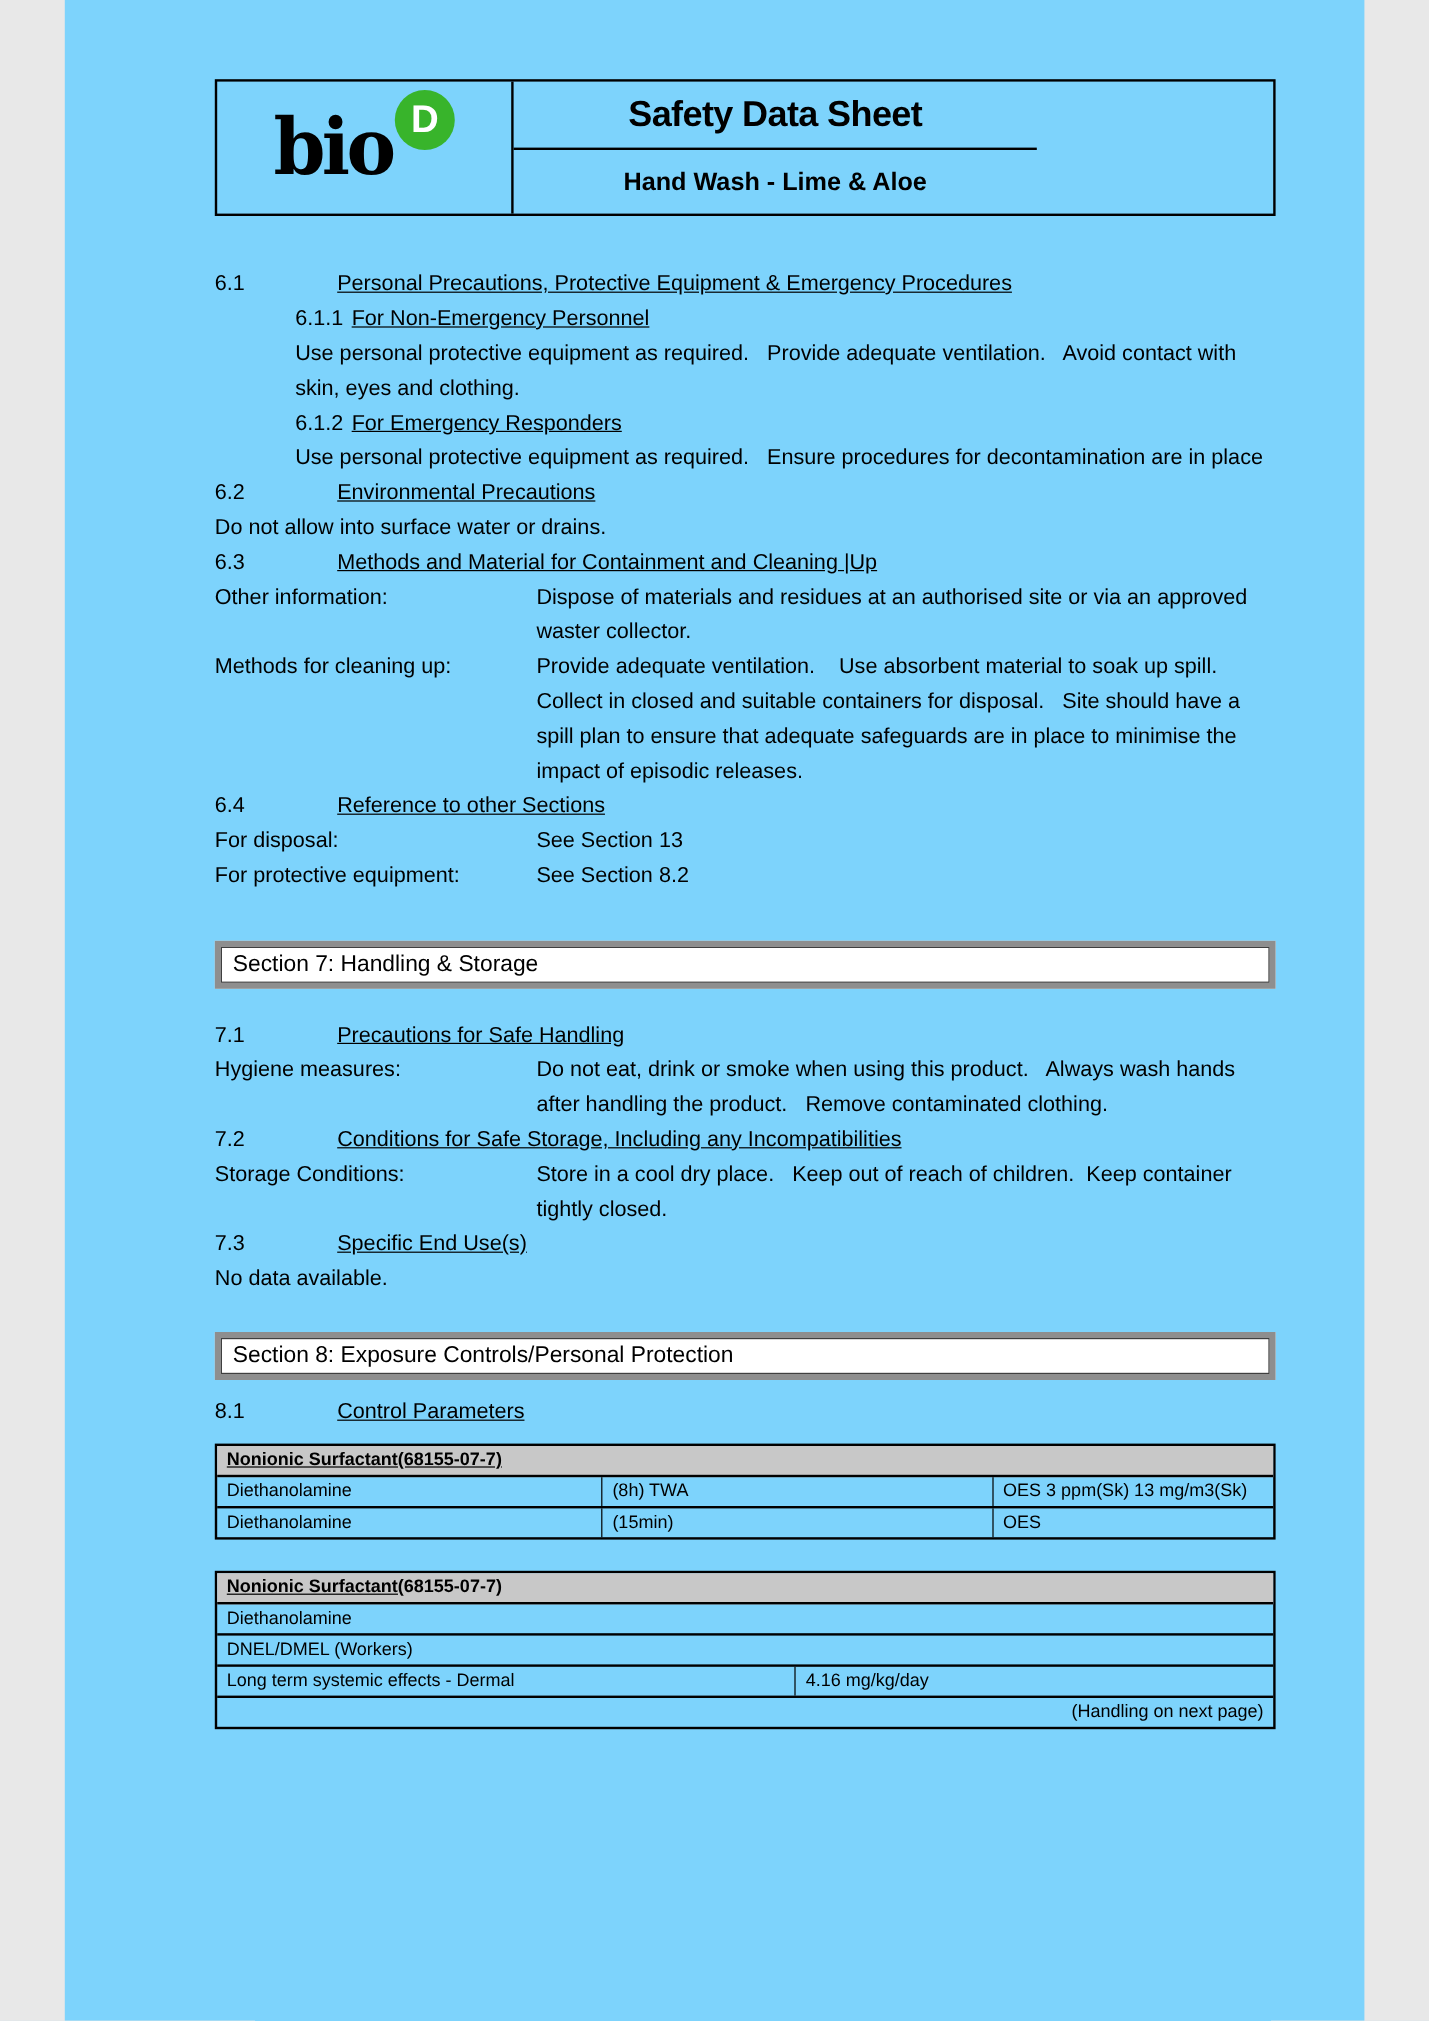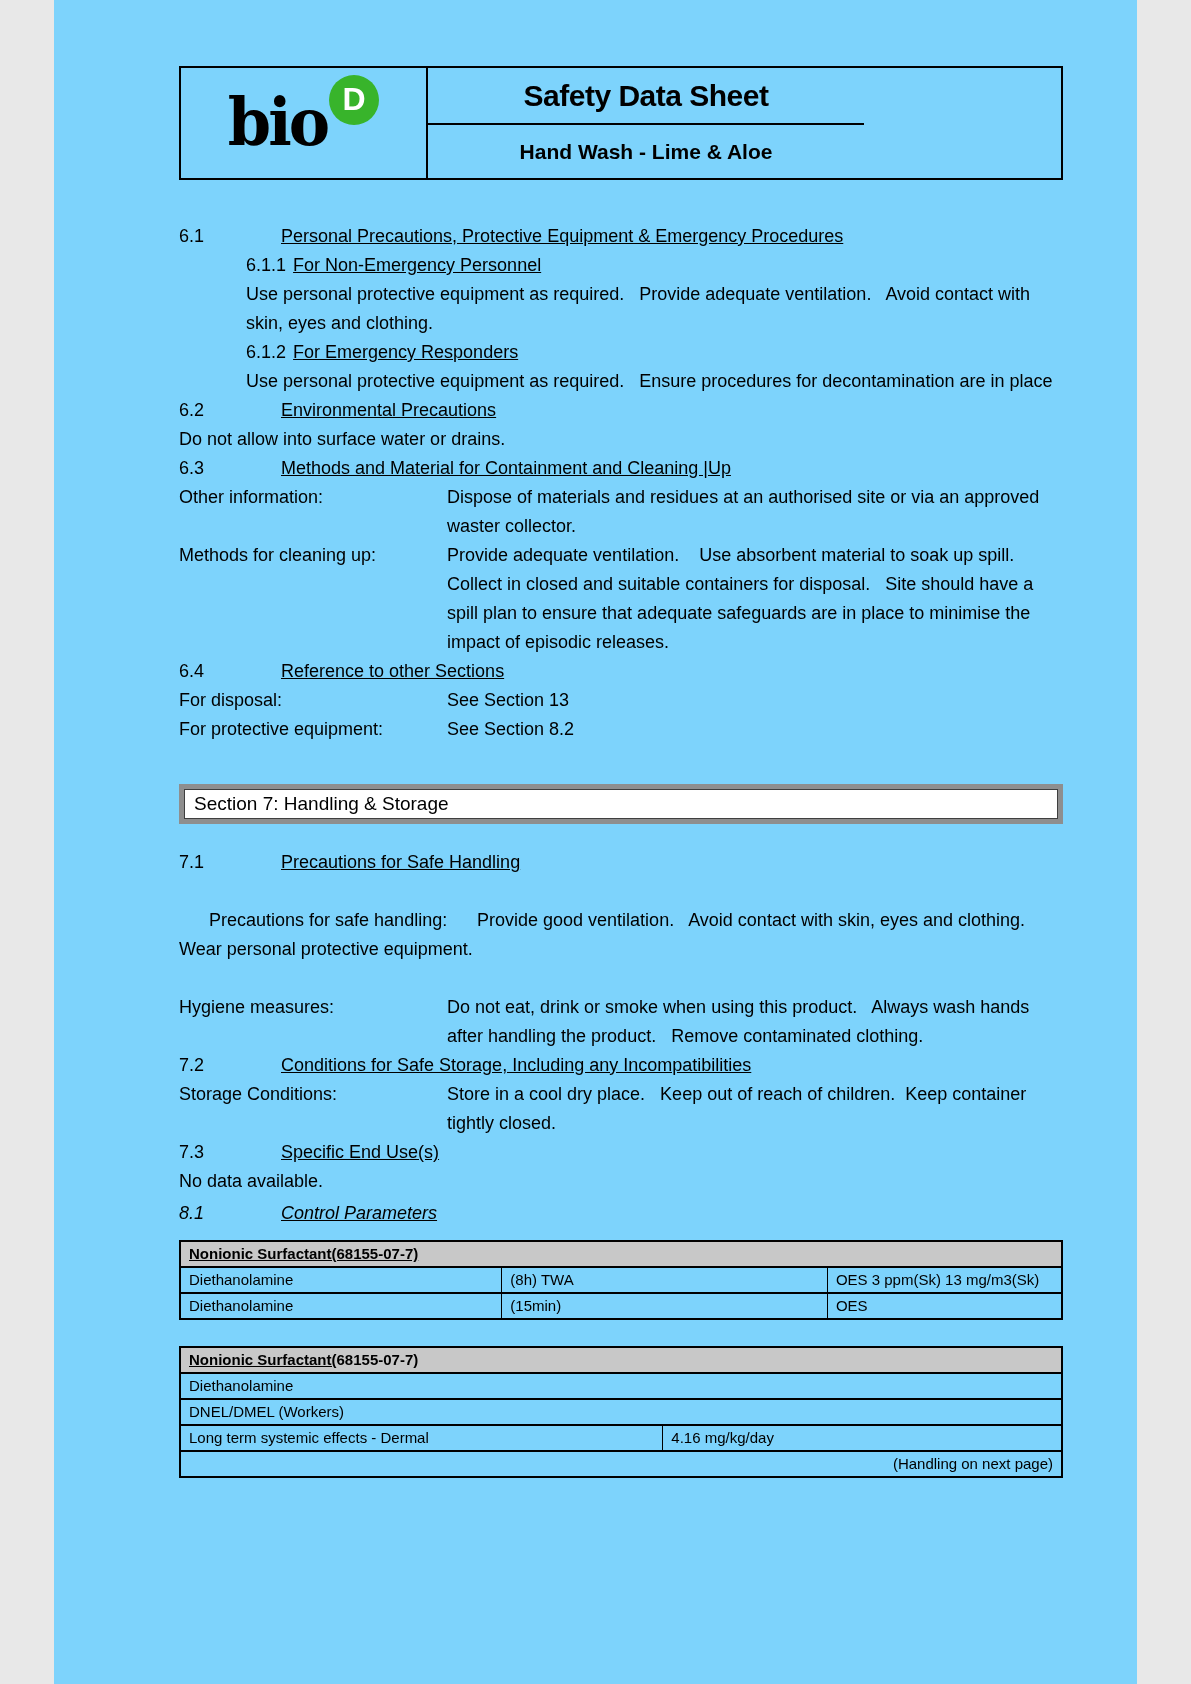--- a/index.html
+++ b/index.html
@@ -73,21 +73,21 @@
   .t1-cell{padding:3px 8px;}
   .t1-cell + .t1-cell{border-left:1.5px solid #000;}
   .t2-row{padding:3px 8px;border-top:2px solid #000;}
   .t2-row.first{border-top:none;}
   .t2-split{display:grid;grid-template-columns:54.7% 45.3%;border-top:2px solid #000;}
   .t2-split .cell{padding:3px 8px;}
   .t2-split .cell + .cell{border-left:1.5px solid #000;}
   .t2-cont{padding:3px 8px;border-top:2px solid #000;text-align:right;}
   .tbl1{margin-top:12px;}
   .tbl2{margin-top:26px;}
-  .h81{margin-top:3px;font-size:18px;line-height:29px;font-style:italic;}
+  .h81{margin-top:3px;font-size:18px;line-height:29px;}
 </style>
 </head>
 <body>
 
 <div class="page">
 
   <div class="hdr">
     <div class="hdr-logo">
       <div class="logo-wrap">
         <span class="logo-text">bio</span>
@@ -146,42 +146,42 @@
 
   <div class="banner banner7">
     <div class="banner-inner">Section 7: Handling &amp; Storage</div>
   </div>
 
   <div class="sec" style="margin-top:15px;">
     <div class="h-row">
       <span class="h-num">7.1</span>
       <span class="h-title">Precautions for Safe Handling</span>
     </div>
-    <p class="flow">
-      <span class="inline-label">Precautions for safe handling:</span><span>Provide good ventilation.   Avoid contact with skin, eyes and clothing.  Wear personal protective equipment.</span>
-    </p>
     <div class="def-row">
       <span class="def-label">Hygiene measures:</span>
       <div class="def-value">Do not eat, drink or smoke when using this product.   Always wash hands after handling the product.   Remove contaminated clothing.</div>
     </div>
     <div class="h-row">
       <span class="h-num">7.2</span>
       <span class="h-title">Conditions for Safe Storage, Including any Incompatibilities</span>
     </div>
     <div class="def-row">
       <span class="def-label">Storage Conditions:</span>
       <div class="def-value">Store in a cool dry place.   Keep out of reach of children.  Keep container tightly closed.</div>
     </div>
     <div class="h-row">
       <span class="h-num">7.3</span>
       <span class="h-title">Specific End Use(s)</span>
     </div>
     <div class="para">No data available.</div>
   </div>
 
+  <div class="banner banner8">
+    <div class="banner-inner">Section 8: Exposure Controls/Personal Protection</div>
+  </div>
 
   <div class="h-row h81">
     <span class="h-num">8.1</span>
     <span class="h-title">Control Parameters</span>
   </div>
 
   <div class="tbl tbl1">
     <div class="tbl-title">
       <span class="u">Nonionic Surfactant(68155-07-7)</span><span></span>
     </div>

